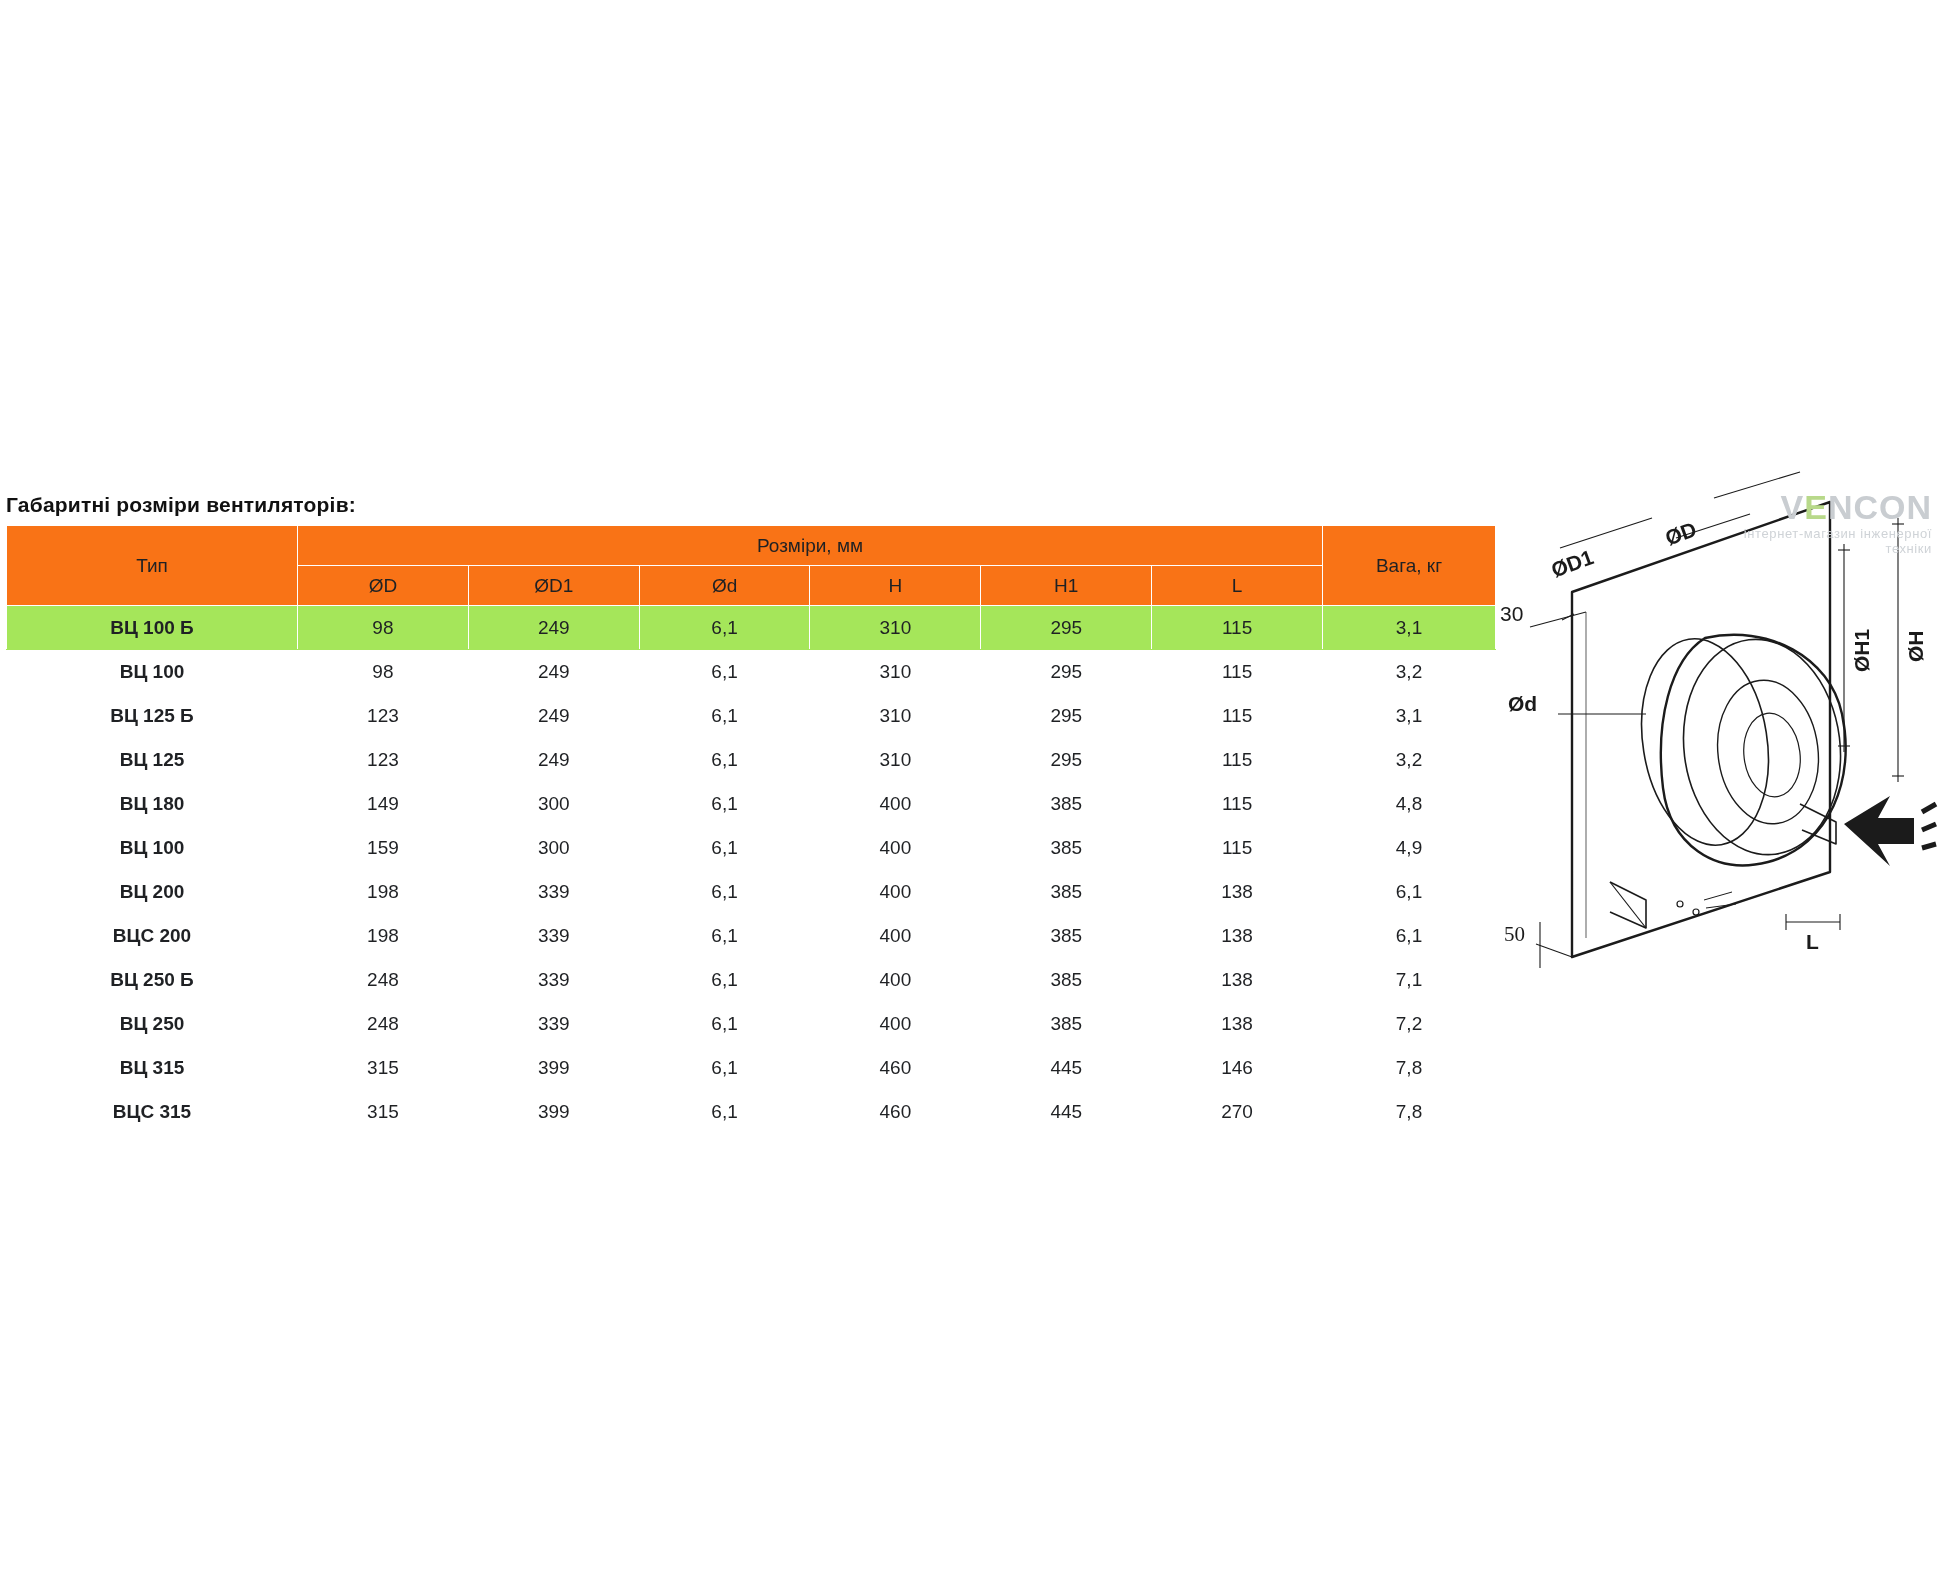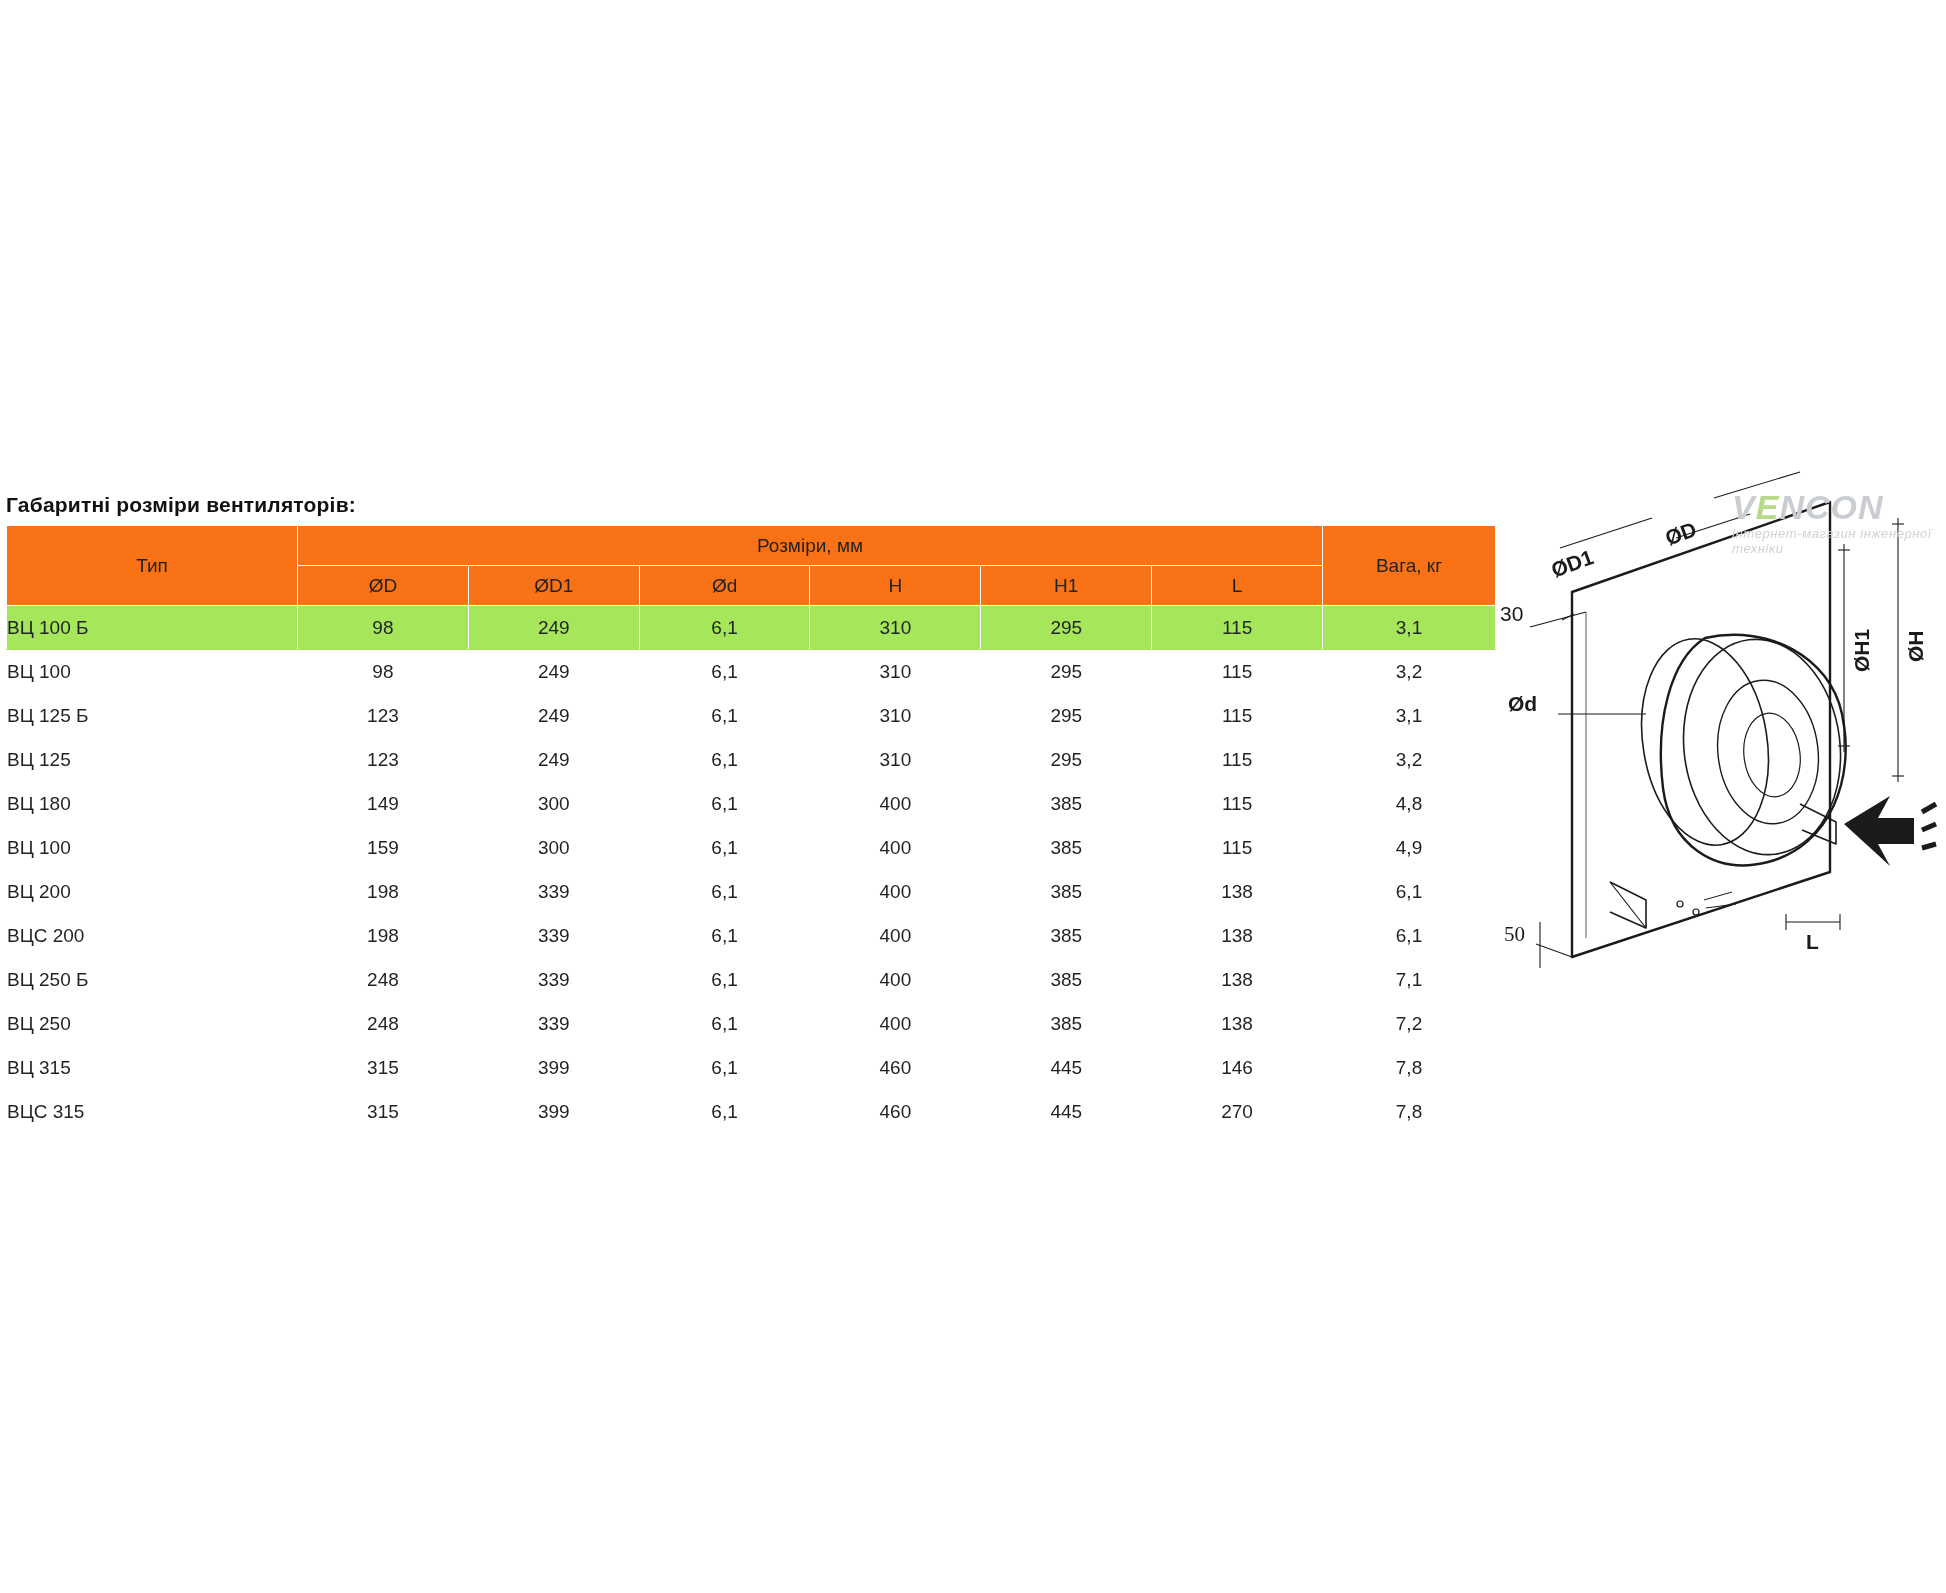--- a/index.html
+++ b/index.html
@@ -88,40 +88,40 @@
     border-right: none;
     border-top: none;
   }
 
   tbody tr.highlight td {
     background: #a5e65a;
     border-bottom: 1px solid #a5e65a;
   }
 
   tbody td.type-cell {
-    text-align: left;
+    text-align: center;
+    font-weight: bold;
   }
 
   
   .drawing {
     position: absolute;
     left: 1500px;
     top: 440px;
     width: 440px;
     height: 640px;
   }
 
   .watermark {
     position: absolute;
     left: 1732px;
     top: 478px;
     width: 200px;
-    text-align: left;
+    text-align: right;
     pointer-events: none;
-    font-style: italic;
   }
   .watermark .wm-main {
     font-size: 34px;
     font-weight: bold;
     color: #c9cdd1;
     letter-spacing: 1px;
     line-height: 1;
   }
   .watermark .wm-sub {
     font-size: 13px;

